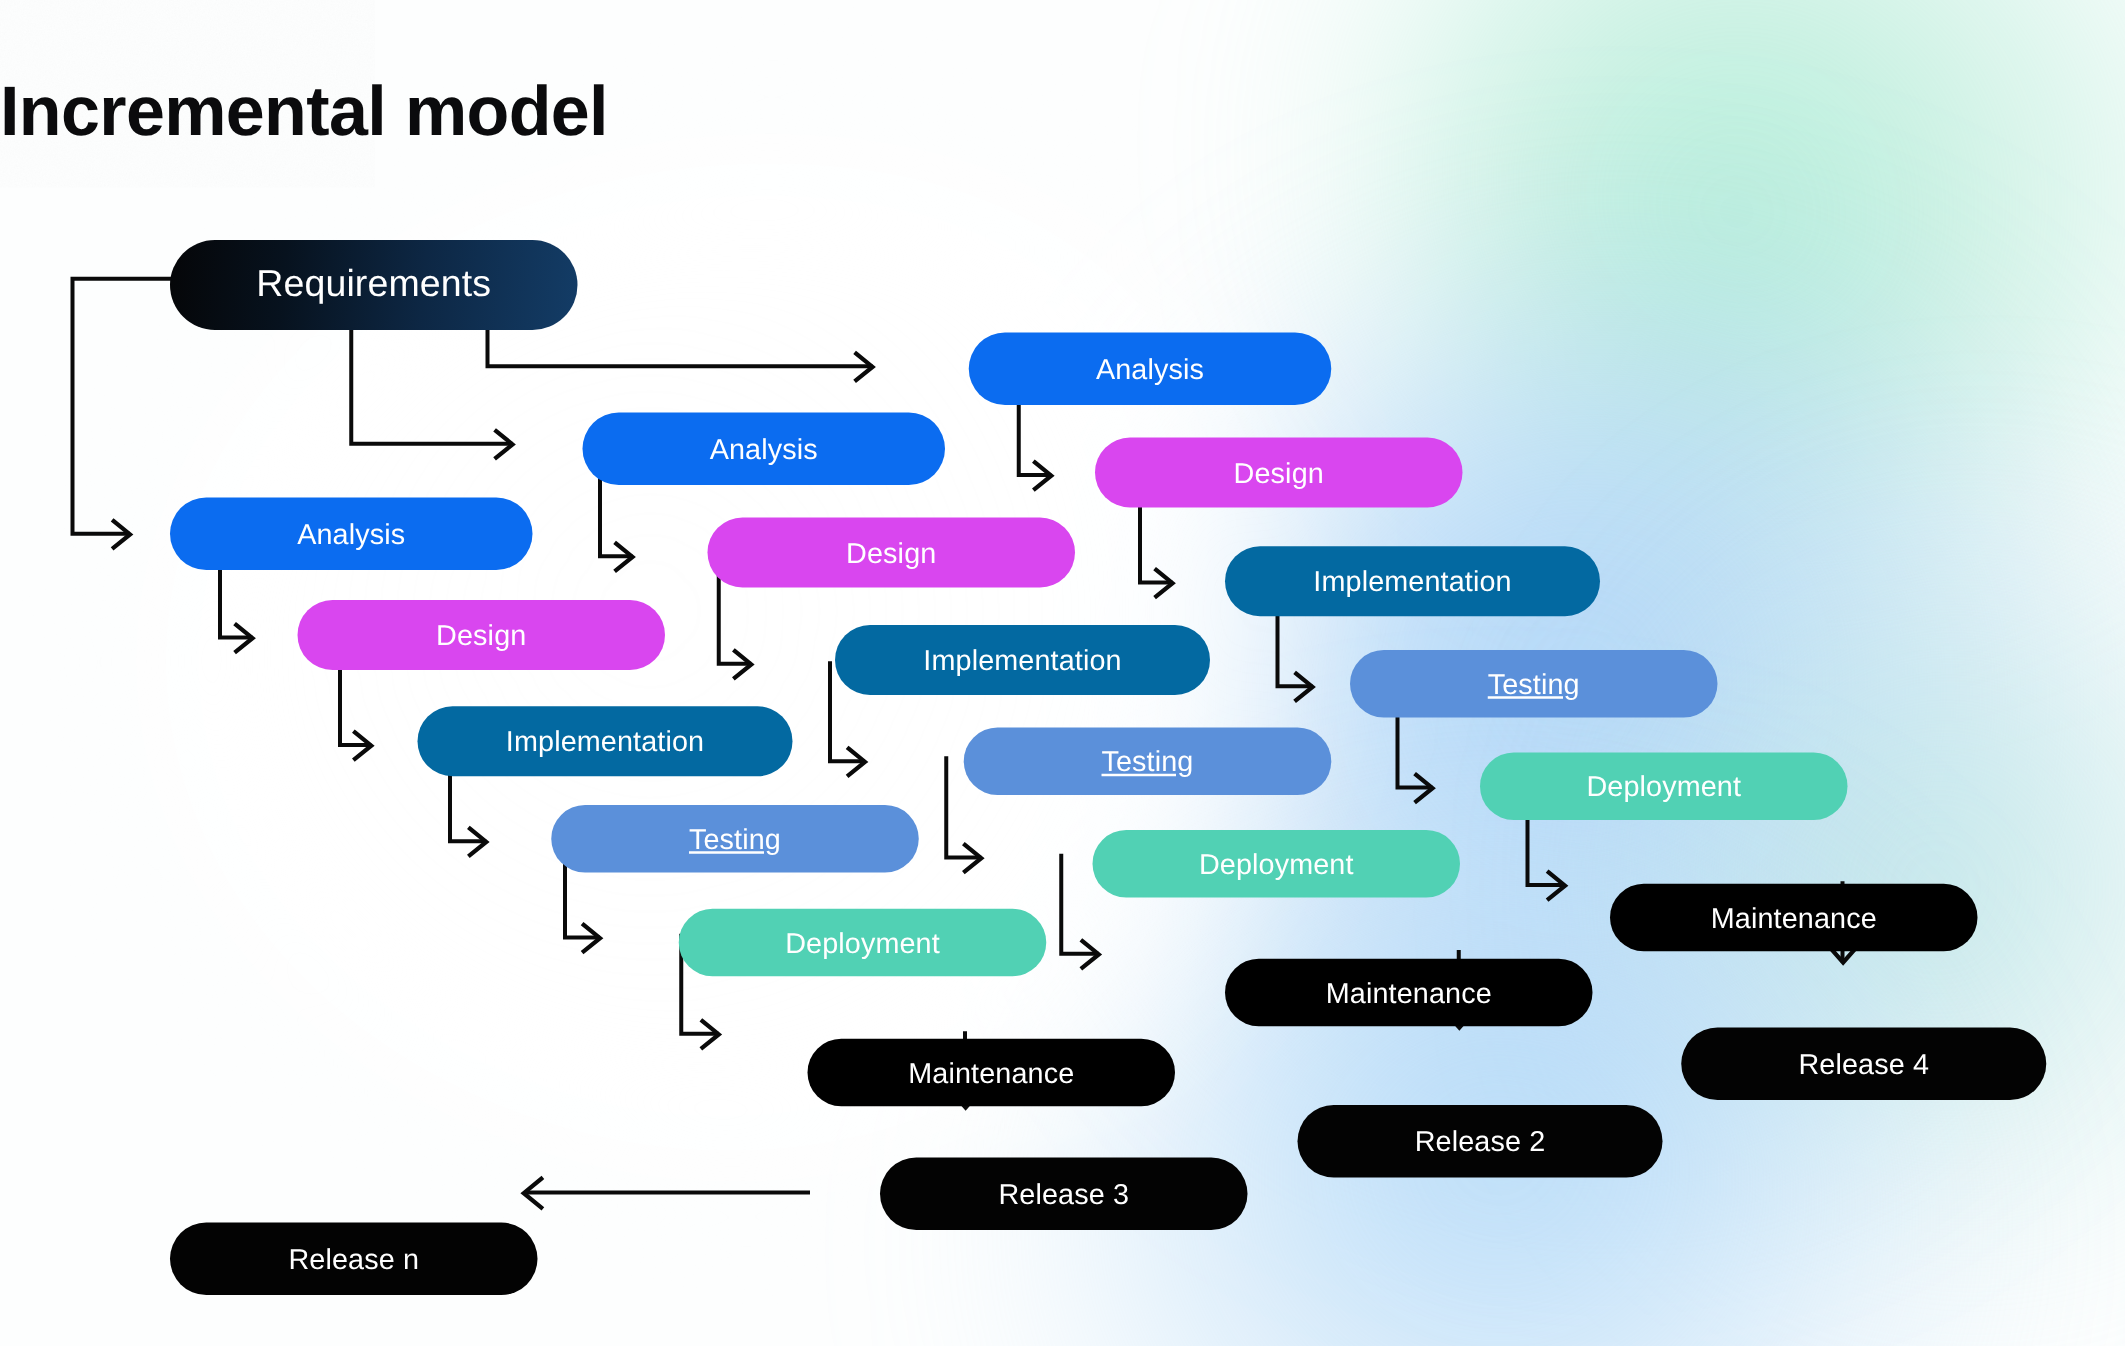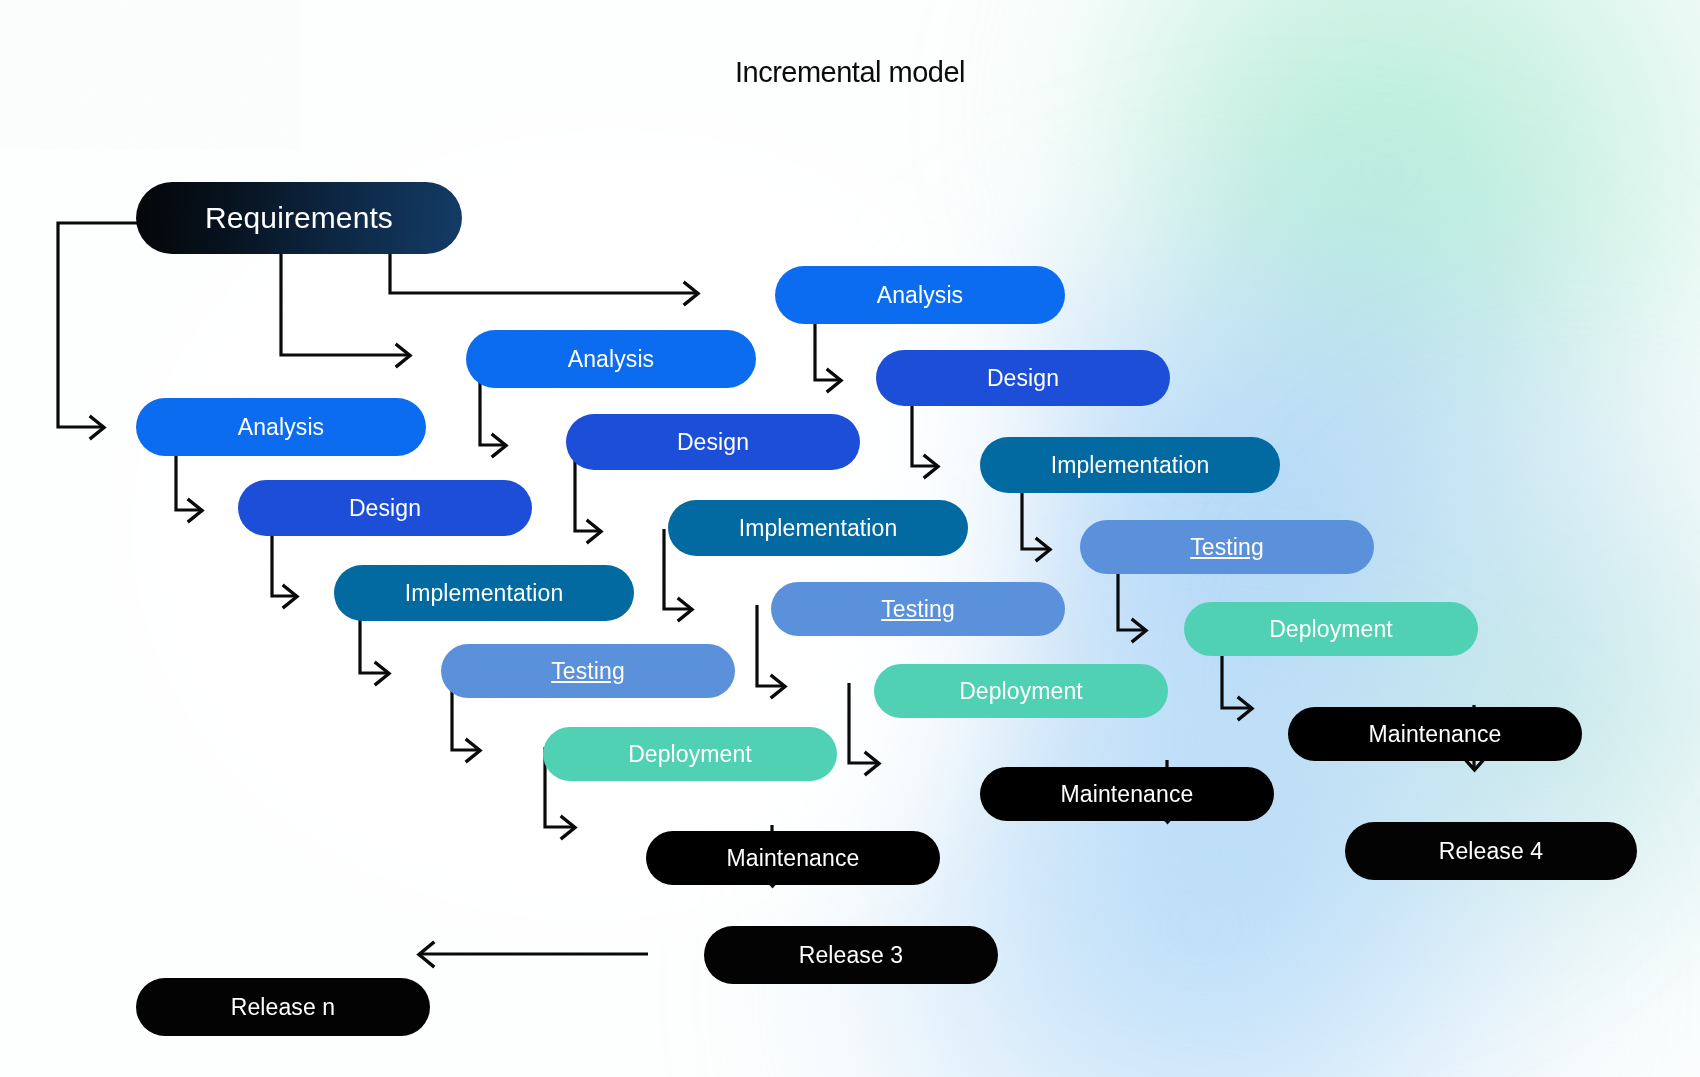--- a/index.html
+++ b/index.html
@@ -60,23 +60,22 @@
     opacity: 0.30;
     mix-blend-mode: multiply;
     pointer-events: none;
   }
 
   
   #title {
     position: absolute;
     left: 0; right: 0;
     top: 56px;
-    text-align: center;
-    font-size: 29px;
-    font-weight: 400;
+    font-size: 56px;
+    font-weight: 700;
     letter-spacing: -0.5px;
     color: #0b0b0d;
     z-index: 6;
   }
 
   
   #connectors {
     position: absolute;
     left: 0; top: 0;
     width: 1700px; height: 1077px;
@@ -109,21 +108,21 @@
     font-weight: 400;
     letter-spacing: 0.1px;
     white-space: nowrap;
     z-index: 5;
   }
   .node.kind-requirements {
     background: linear-gradient(95deg, #050608 0%, #07121e 28%, #0d2744 62%, #133c66 100%);
     font-size: 30px;
   }
   .node.kind-analysis     { background: #0b6cf0; }
-  .node.kind-design       { background: #1d4ed8; }
+  .node.kind-design       { background: #d946ef; }
   .node.kind-implementation { background: #0369a1; }
   .node.kind-testing      { background: #5b90da; text-decoration: underline; }
   .node.kind-deployment   { background: #51d1b4; }
   .node.kind-maintenance  { background: #000000; margin-top: 22px; }
   .node.kind-release      { background: #030303; }
 </style>
 </head>
 <body>
 
 <div id="stage">
@@ -239,21 +238,21 @@
     <g>
       <path d="M 1222 626 L 1222 708 L 1252 708"></path>
       <path class="head" d="M 1239 698 L 1252 708.5 L 1239 719"></path>
     </g>
     <g>
       <path d="M 1474 705 L 1474 770"></path>
       <path class="head" d="M 1463 757 L 1474.5 770 L 1486 757"></path>
     </g>
   </svg>
 
-  <div class="node kind-requirements" style="left:136px; top:182px; width:326px; height:72px;">Requirements</div>
+  <div class="node kind-requirements" style="left:136px; top:192px; width:326px; height:72px;">Requirements</div>
 
   <div class="node kind-analysis" style="left:136px; top:398px; width:290px; height:58px;">Analysis</div>
 
   <div class="node kind-design" style="left:238px; top:480px; width:294px; height:56px;">Design</div>
 
   <div class="node kind-implementation" style="left:334px; top:565px; width:300px; height:56px;">Implementation</div>
 
   <div class="node kind-testing" style="left:441px; top:644px; width:294px; height:54px;">Testing</div>
 
   <div class="node kind-deployment" style="left:543px; top:727px; width:294px; height:54px;">Deployment</div>
@@ -269,20 +268,21 @@
   <div class="node kind-design" style="left:566px; top:414px; width:294px; height:56px;">Design</div>
 
   <div class="node kind-implementation" style="left:668px; top:500px; width:300px; height:56px;">Implementation</div>
 
   <div class="node kind-testing" style="left:771px; top:582px; width:294px; height:54px;">Testing</div>
 
   <div class="node kind-deployment" style="left:874px; top:664px; width:294px; height:54px;">Deployment</div>
 
   <div class="node kind-maintenance" style="left:980px; top:745px; width:294px; height:54px;">Maintenance</div>
 
+  <div class="node kind-release" style="left:1038px; top:884px; width:292px; height:58px;">Release 2</div>
 
   <div class="node kind-analysis" style="left:775px; top:266px; width:290px; height:58px;">Analysis</div>
 
   <div class="node kind-design" style="left:876px; top:350px; width:294px; height:56px;">Design</div>
 
   <div class="node kind-implementation" style="left:980px; top:437px; width:300px; height:56px;">Implementation</div>
 
   <div class="node kind-testing" style="left:1080px; top:520px; width:294px; height:54px;">Testing</div>
 
   <div class="node kind-deployment" style="left:1184px; top:602px; width:294px; height:54px;">Deployment</div>

